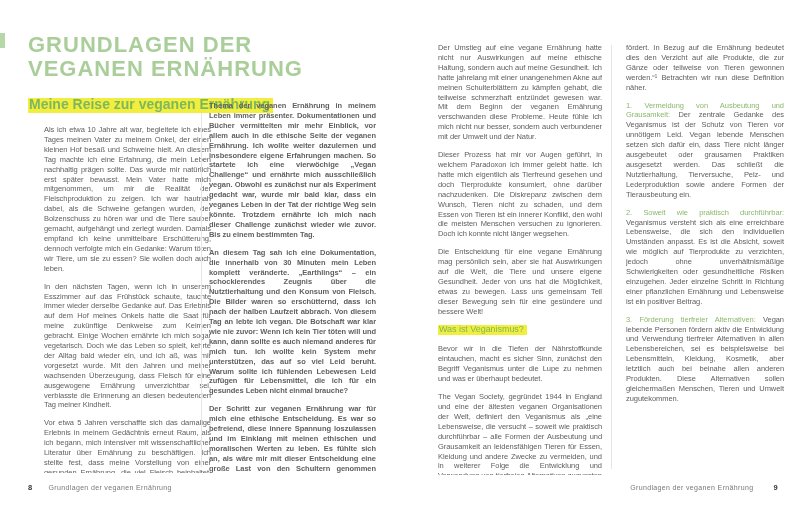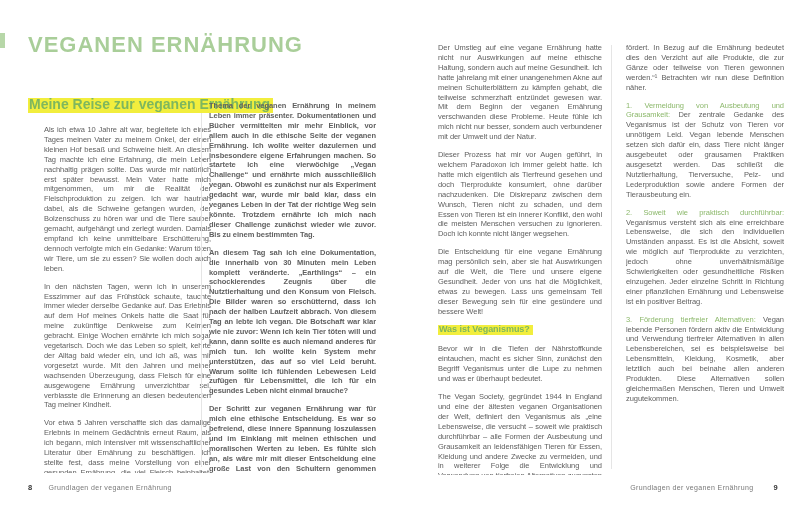--- a/index.html
+++ b/index.html
@@ -16,21 +16,21 @@
 
   .h1{position:absolute;left:28px;top:96px;font-size:14px;font-weight:bold;color:#7eb75e;}
   .hl{background:linear-gradient(180deg,rgba(0,0,0,0) 10%,#f2ee3d 10%);
       padding:0 3px 1px 1px;}
 
   .col{position:absolute;font-size:7.5px;line-height:9.9px;color:#606060;
        text-align:justify;letter-spacing:-0.05px;overflow:hidden;
        -webkit-hyphens:auto;hyphens:auto;}
   .col p{margin:0 0 8px 0;}
   .lead{color:#8cb86b;font-weight:normal;}
-  .col-h{font-size:9px;font-weight:bold;color:#7eb75e;margin:4px 0 10px 0;text-align:left;}
+  .col-h{font-size:9px;font-weight:normal;color:#7eb75e;margin:4px 0 10px 0;text-align:left;}
 
   #col1{left:44px;top:125px;width:167px;height:348px;}
   #col2{left:209px;top:101px;width:167px;height:372px;font-weight:bold;}
   #col3{left:438px;top:43px;width:164px;height:432px;}
   #col4{left:620px;top:43px;width:158px;height:432px;margin-left:6px;}
 
   .vdiv{position:absolute;width:1px;background:#e5e5e5;}
   #div-left{left:201px;top:113px;height:354px;}
   #div-right{left:611px;top:45px;height:424px;}
 
@@ -43,20 +43,21 @@
   #footer-right .pagenum{margin-left:20px;}
 </style>
 </head>
 <body>
 
 <div class="spread">
 
   <div class="accent-bar"></div>
 
   <h1 class="title">
+    <span>GRUNDLAGEN DER</span>
     <span>VEGANEN ERNÄHRUNG</span>
   </h1>
 
   <div class="h1">
     <span class="hl">Meine Reise zur veganen Ernährung</span>
   </div>
 
   <div id="col1" class="col">
       <p>Als ich etwa 10 Jahre alt war, begleitete ich eines Tages meinen Vater zu meinem Onkel, der einen kleinen Hof besaß und Schweine hielt. An diesem Tag machte ich eine Erfahrung, die mein Leben nachhaltig prägen sollte. Das wurde mir natürlich erst später bewusst. Mein Vater hatte mich mitgenommen, um mir die Realität der Fleischproduktion zu zeigen. Ich war hautnah dabei, als die Schweine gefangen wurden, der Bolzenschuss zu hören war und die Tiere sauber gemacht, aufgehängt und zerlegt wurden. Damals empfand ich keine unmittelbare Erschütterung, dennoch verfolgte mich ein Gedanke: Warum töten wir Tiere, um sie zu essen? Sie wollen doch auch leben.</p>
       <p>In den nächsten Tagen, wenn ich in unserem Esszimmer auf das Frühstück schaute, tauchte immer wieder derselbe Gedanke auf. Das Erlebnis auf dem Hof meines Onkels hatte die Saat für meine zukünftige Denkweise zum Keimen gebracht. Einige Wochen ernährte ich mich sogar vegetarisch. Doch wie das Leben so spielt, kehrte der Alltag bald wieder ein, und ich aß, was mir vorgesetzt wurde. Mit den Jahren und meiner wachsenden Überzeugung, dass Fleisch für eine ausgewogene Ernährung unverzichtbar sei, verblasste die Erinnerung an diesen bedeutenden Tag meiner Kindheit.</p>

